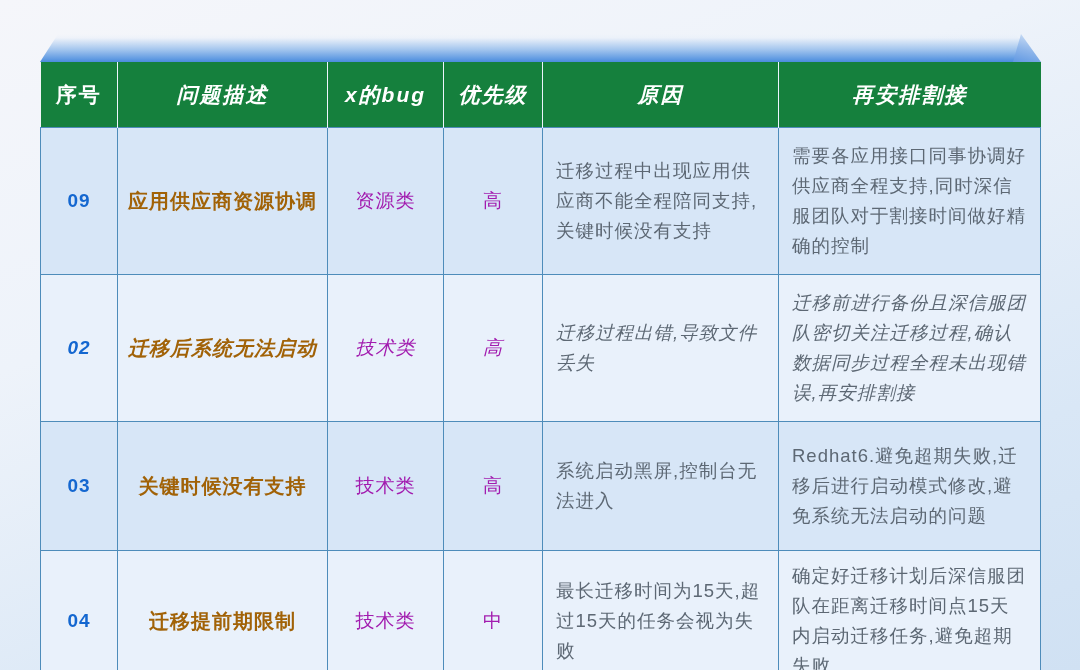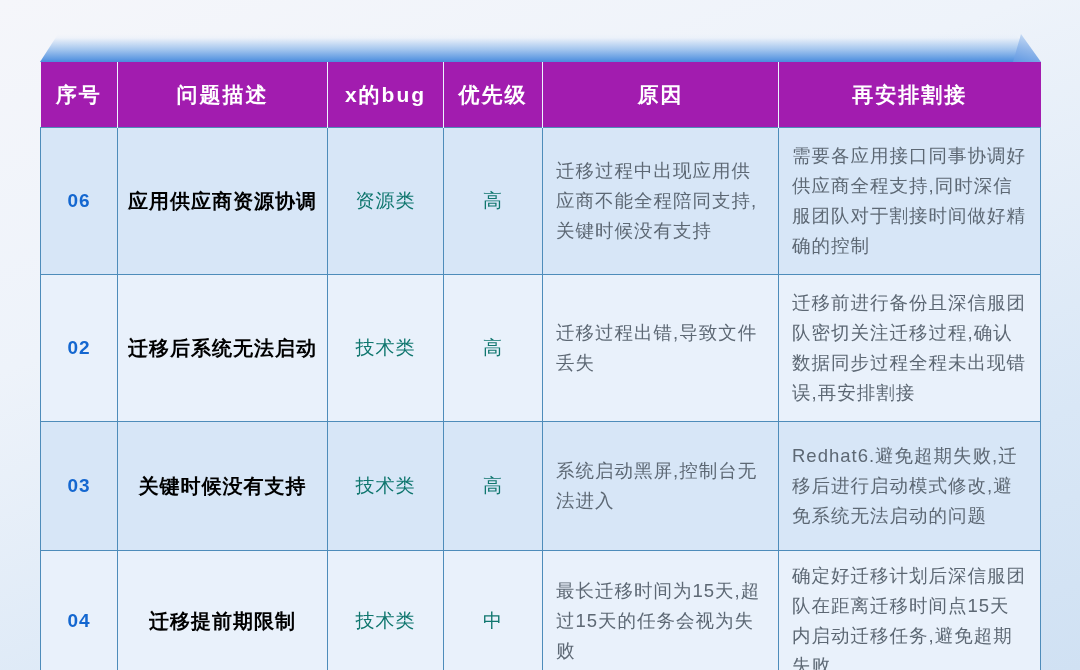--- a/index.html
+++ b/index.html
@@ -27,42 +27,42 @@
     background: linear-gradient(195deg, #d7e5f7 0%, #8fb6ea 55%, #5e97e2 100%);
   }
 
   table.issues {
     width: 1000px; border-collapse: collapse; table-layout: fixed;
   }
   col.c1 { width: 77px; }  col.c2 { width: 210px; } col.c3 { width: 116px; }
   col.c4 { width: 99px; }  col.c5 { width: 236px; } col.c6 { width: 262px; }
 
   thead th {
-    background: #a21caf; color: #ffffff;
+    background: #15803d; color: #ffffff;
     font-size: 21px; font-weight: 700; letter-spacing: 2px;
     height: 63px; vertical-align: middle; text-align: center;
     border: none; position: relative;
   }
-  thead th + th { border-left: 1px solid rgba(235,244,255,0.75); }
+  thead th + th { border-left: 1px solid rgba(235,244,255,0.75); font-style: italic; }
 
   tbody td {
     border: 1px solid #4e8cba;
     vertical-align: middle; text-align: center;
     font-size: 19px; color: #68737f; letter-spacing: 1px;
   }
   tbody tr:nth-child(odd)  td { background: #d7e6f7; }
   tbody tr:nth-child(even) td { background: #e9f1fb; }
   tbody tr:nth-child(1) td { height: 130px; }
-  tbody tr:nth-child(2) td { height: 130px; }
+  tbody tr:nth-child(2) td { height: 130px; font-style: italic; }
   tbody tr:nth-child(3) td { height: 112px; }
   tbody tr:nth-child(4) td { height: 124px; }
 
   td.c-id   { color: #1467d0; font-weight: 700; font-size: 19px; letter-spacing: 1px; }
-  td.c-desc { color: #000000; font-weight: 700; font-size: 20px; letter-spacing: 1px; }
-  td.c-cat, td.c-pri { color: #0f766e; }
+  td.c-desc { color: #a16207; font-weight: 700; font-size: 20px; letter-spacing: 1px; }
+  td.c-cat, td.c-pri { color: #a21caf; }
   td.c-reason, td.c-solution {
     text-align: left; color: #5d6874;
     font-size: 18.5px; line-height: 1.62; letter-spacing: 1px;
     padding: 8px 13px;
   }
 </style>
 </head>
 <body>
 
 <div class="stage">
@@ -84,21 +84,21 @@
           <th>序号</th>
           <th>问题描述</th>
           <th>x的bug</th>
           <th>优先级</th>
           <th>原因</th>
           <th>再安排割接</th>
         </tr>
       </thead>
       <tbody>
         <tr>
-          <td class="c-id">06</td>
+          <td class="c-id">09</td>
           <td class="c-desc">应用供应商资源协调</td>
           <td class="c-cat">资源类</td>
           <td class="c-pri">高</td>
           <td class="c-reason">迁移过程中出现应用供应商不能全程陪同支持,关键时候没有支持</td>
           <td class="c-solution">需要各应用接口同事协调好供应商全程支持,同时深信服团队对于割接时间做好精确的控制</td>
         </tr>
         <tr>
           <td class="c-id">02</td>
           <td class="c-desc">迁移后系统无法启动</td>
           <td class="c-cat">技术类</td>

